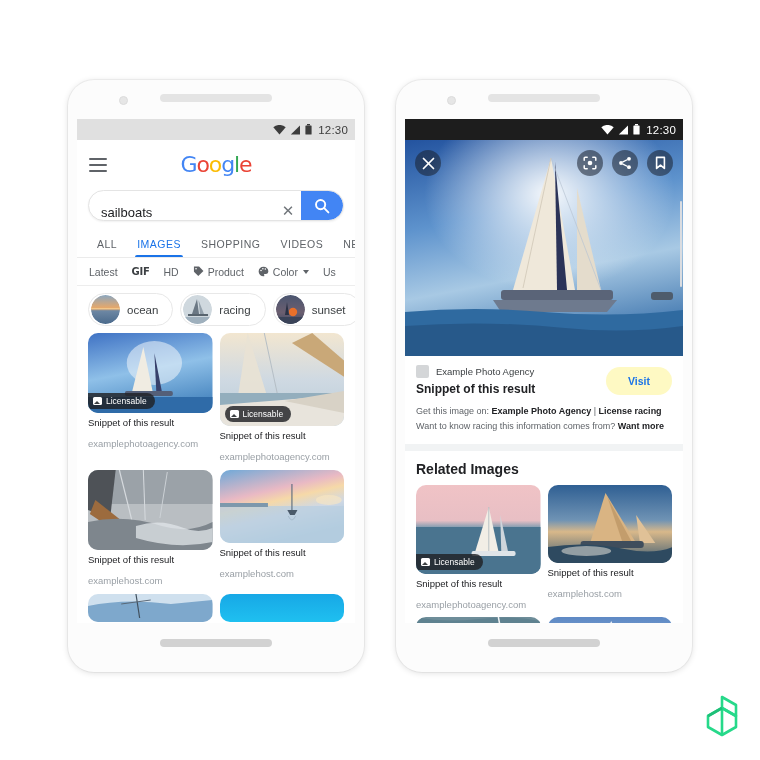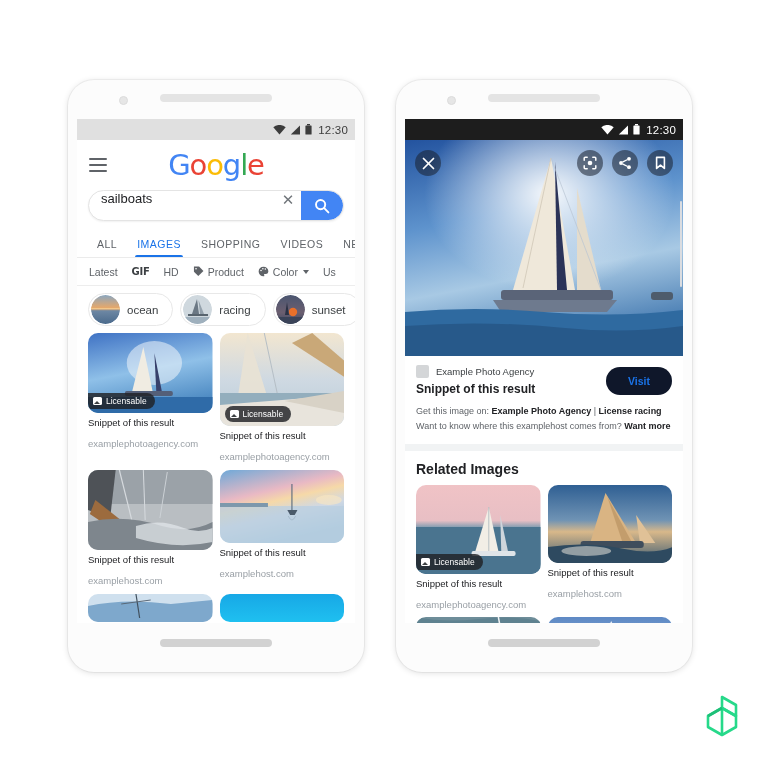--- a/index.html
+++ b/index.html
@@ -56,28 +56,28 @@
   .statusbar.light { background: #e0e0e0; color: #3c3c3c; }
   .statusbar.dark  { background: #1d1d1d; color: #ffffff; }
   .sb-time { font-size: 11.5px; margin-left: 2px; }
   .ico-wifi, .ico-signal, .ico-batt { display: block; }
 
   
   .search-header { background: #fff; padding: 7px 0 0 0; }
   .hdr-row { display: flex; align-items: center; height: 36px; position: relative; }
   .hamburger { position: absolute; left: 12px; display: flex; flex-direction: column; gap: 4px; cursor: pointer; }
   .hamburger i { display: block; width: 18px; height: 2px; background: #5f6368; border-radius: 1px; }
-  .glogo { margin: 0 auto; font-size: 29px; letter-spacing: -1.1px; font-weight: 400;
+  .glogo { margin: 0 auto; font-size: 22px; letter-spacing: -1.1px; font-weight: 400;
            font-family: "DejaVu Sans", sans-serif; line-height: 1; }
   .g-b { color: #4285F4; } .g-r { color: #EA4335; } .g-y { color: #FBBC05; } .g-g { color: #34A853; }
 
   .searchbox {
     margin: 7px 11px 0 11px; height: 31px;
     border: 1px solid #e4e4e4; border-radius: 17px;
-    background: #fff; display: flex; align-items: flex-start;
+    background: #fff; display: flex; align-items: flex-end;
     box-shadow: 0 1px 2px rgba(0,0,0,0.06);
     overflow: hidden; position: relative;
   }
   .sb-query { flex: 1; padding-left: 12px; font-size: 13px; color: #202124; }
   .sb-clear { width: 26px; text-align: center; font-size: 15px; color: #70757a; cursor: pointer; }
   .sb-searchbtn {
     width: 42px; height: 100%; background: #4285F4;
     border-radius: 0 17px 17px 0; display: flex; align-items: center; justify-content: center;
     cursor: pointer;
   }
@@ -138,21 +138,21 @@
           display: flex; align-items: center; justify-content: center; cursor: pointer; }
   .vbtn-group { display: flex; gap: 9px; }
 
   .attrib { background: #fff; padding: 9px 11px 10px 11px; }
   .attrib-top { display: flex; align-items: flex-start; }
   .attrib-left { flex: 1; }
   .agency-row { display: flex; align-items: center; gap: 7px; }
   .agency-sq { width: 13px; height: 13px; background: #d4d6d8; border-radius: 2px; flex: none; }
   .agency-name { font-size: 9.5px; color: #3c4043; }
   .snip-title { font-size: 12px; font-weight: bold; color: #202124; margin-top: 4px; }
-  .visit-btn { background: #0f172a; color: #1a73e8; font-size: 10.5px; font-weight: bold;
+  .visit-btn { background: #fef9c3; color: #1a73e8; font-size: 10.5px; font-weight: bold;
                padding: 8px 22px; border-radius: 16px; cursor: pointer; margin-top: 2px; }
   .attrib-lines { margin-top: 8px; }
   .aline { font-size: 9px; color: #5f6368; line-height: 1.65; }
   .aline b { color: #202124; font-weight: bold; }
 
   .divider { height: 7px; background: #f1f3f4; }
 
   .related { background: #fff; padding: 10px 11px 0 11px; }
   .rel-title { font-size: 14px; font-weight: bold; color: #202124; margin-bottom: 8px; }
 
@@ -536,21 +536,21 @@
           </div>
           <div class="snip-title">Snippet of this result</div>
         </div>
         <div class="visit-btn">Visit</div>
       </div>
       <div class="attrib-lines">
         <div class="aline">
           <span>Get this image on: </span><b>Example Photo Agency</b><span> | </span><b>License racing</b>
         </div>
         <div class="aline">
-          <span>Want to know where this examplehost comes from? </span><b>Want more</b>
+          <span>Want to know racing this information comes from? </span><b>Want more</b>
         </div>
       </div>
     </div>
 
     <div class="divider"></div>
 
     <div class="related">
       <div class="rel-title">Related Images</div>
       <div class="grid" style="padding:0">
 

